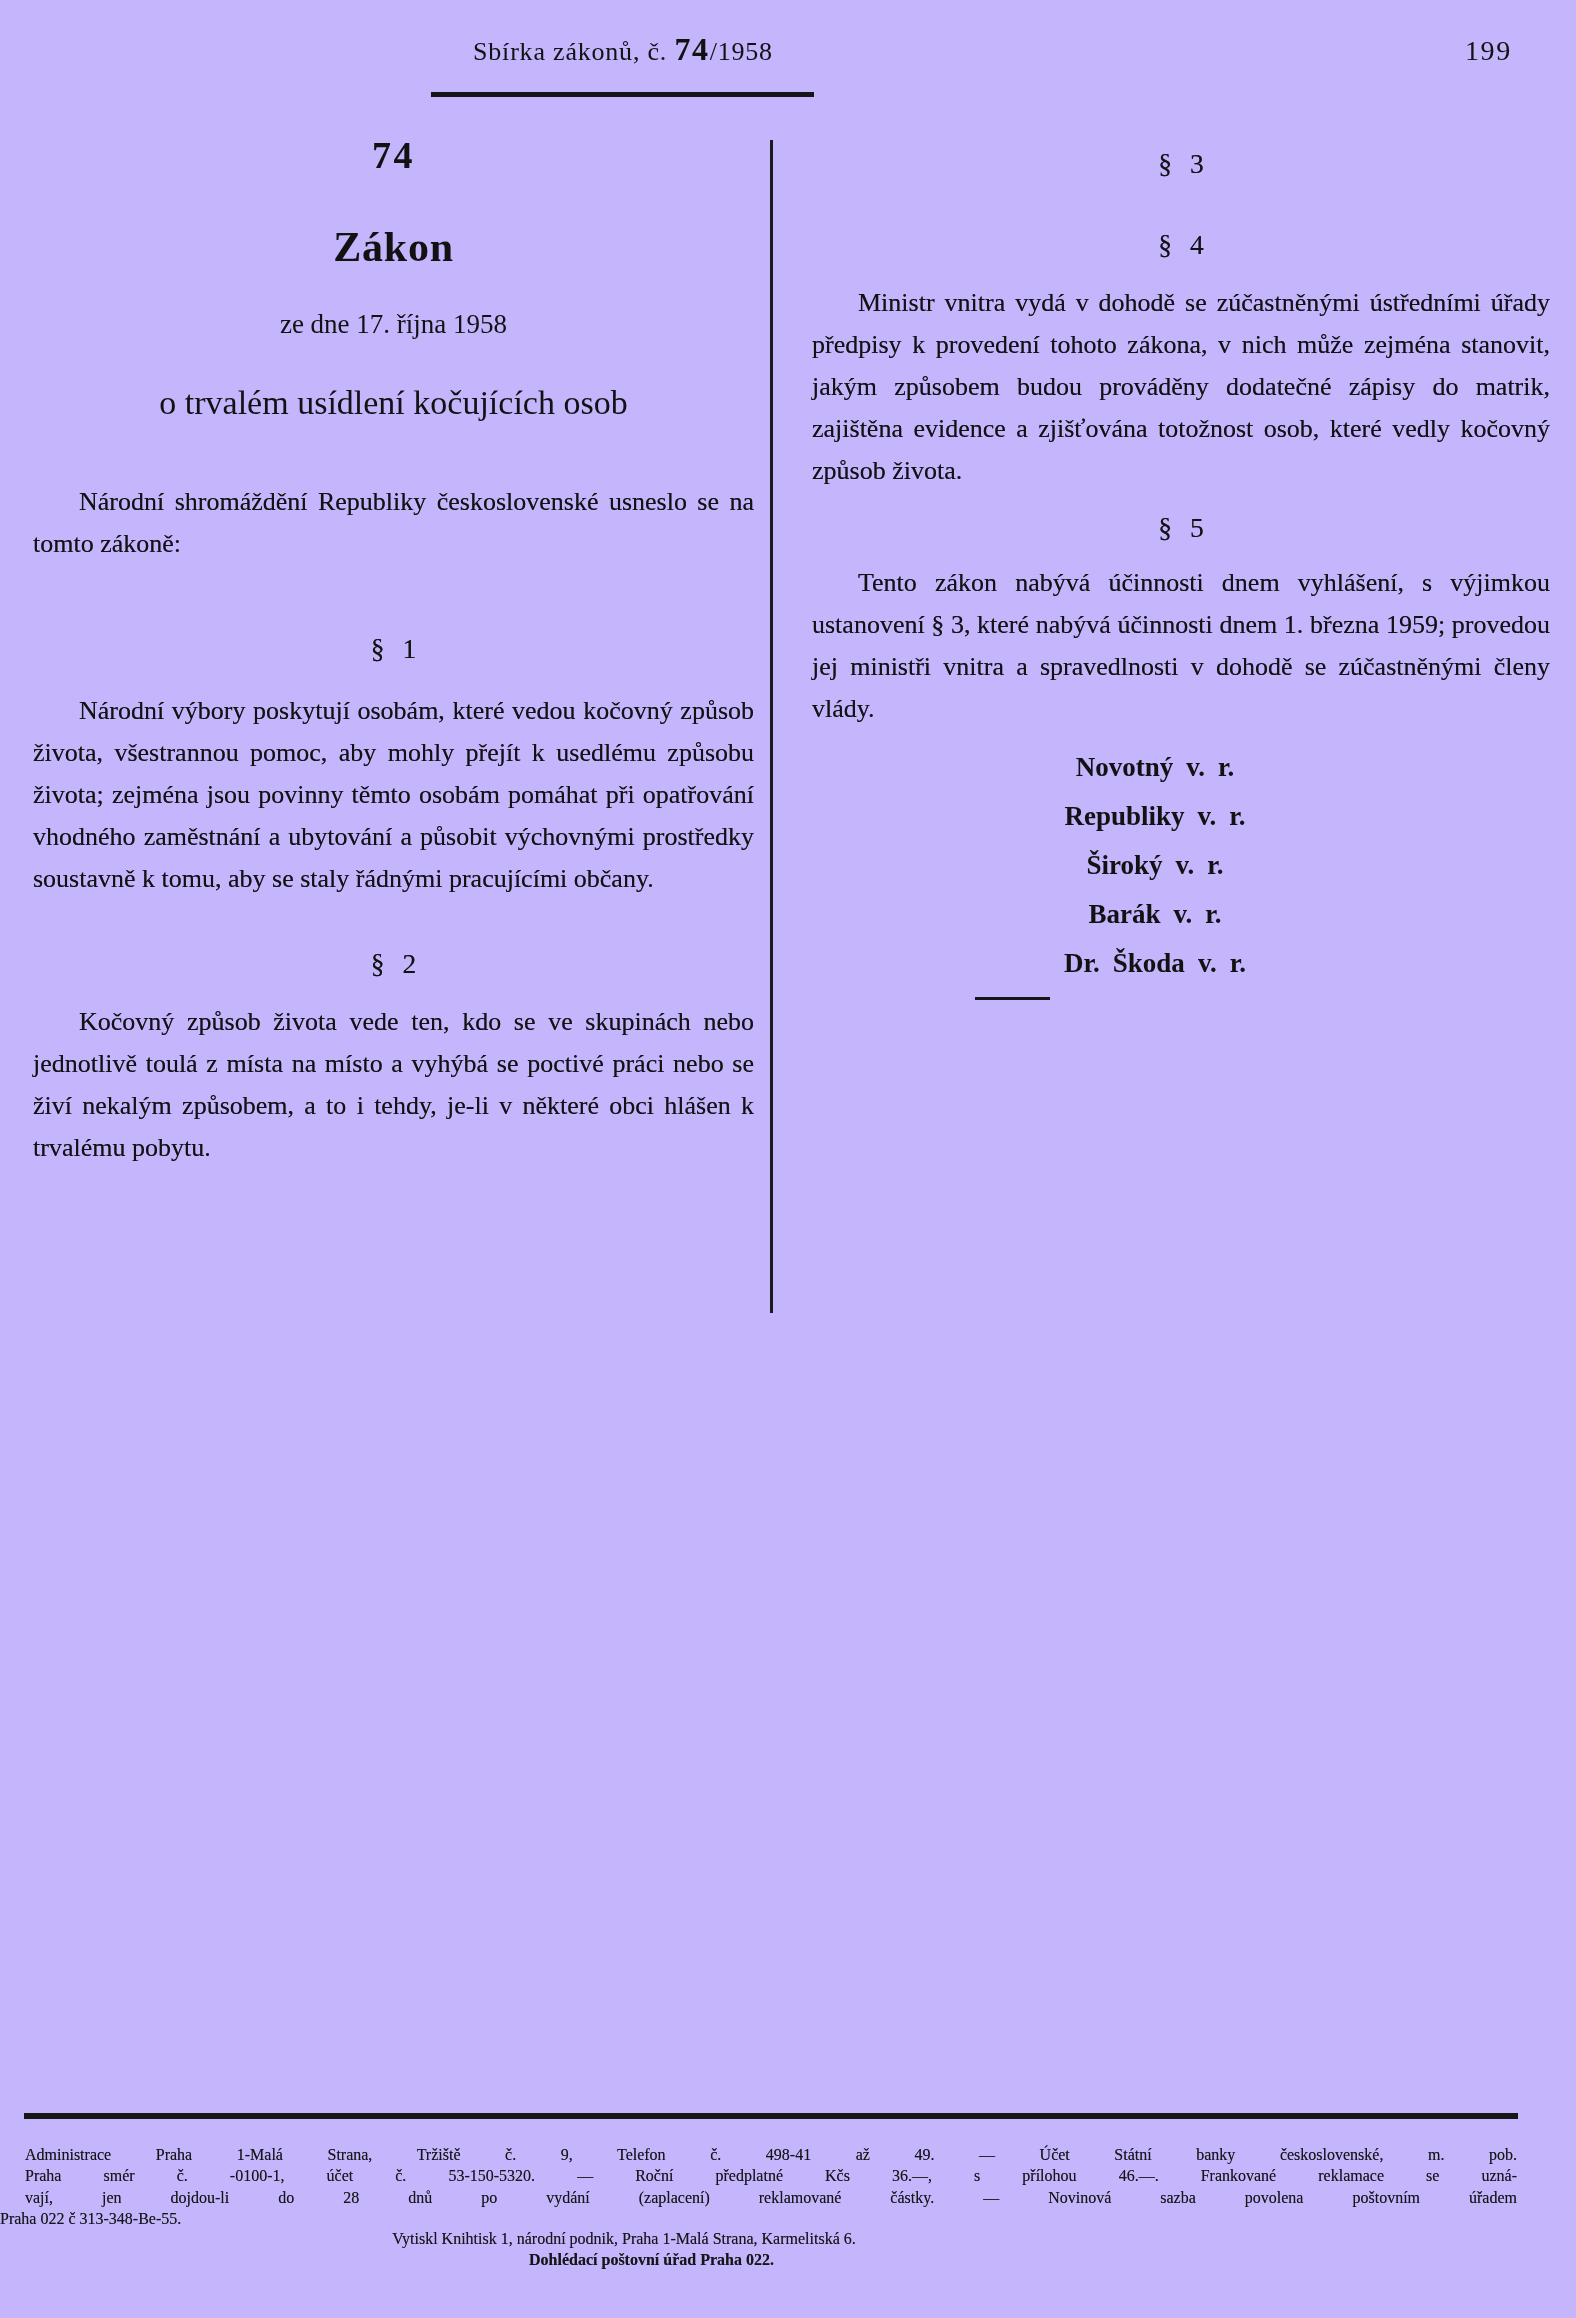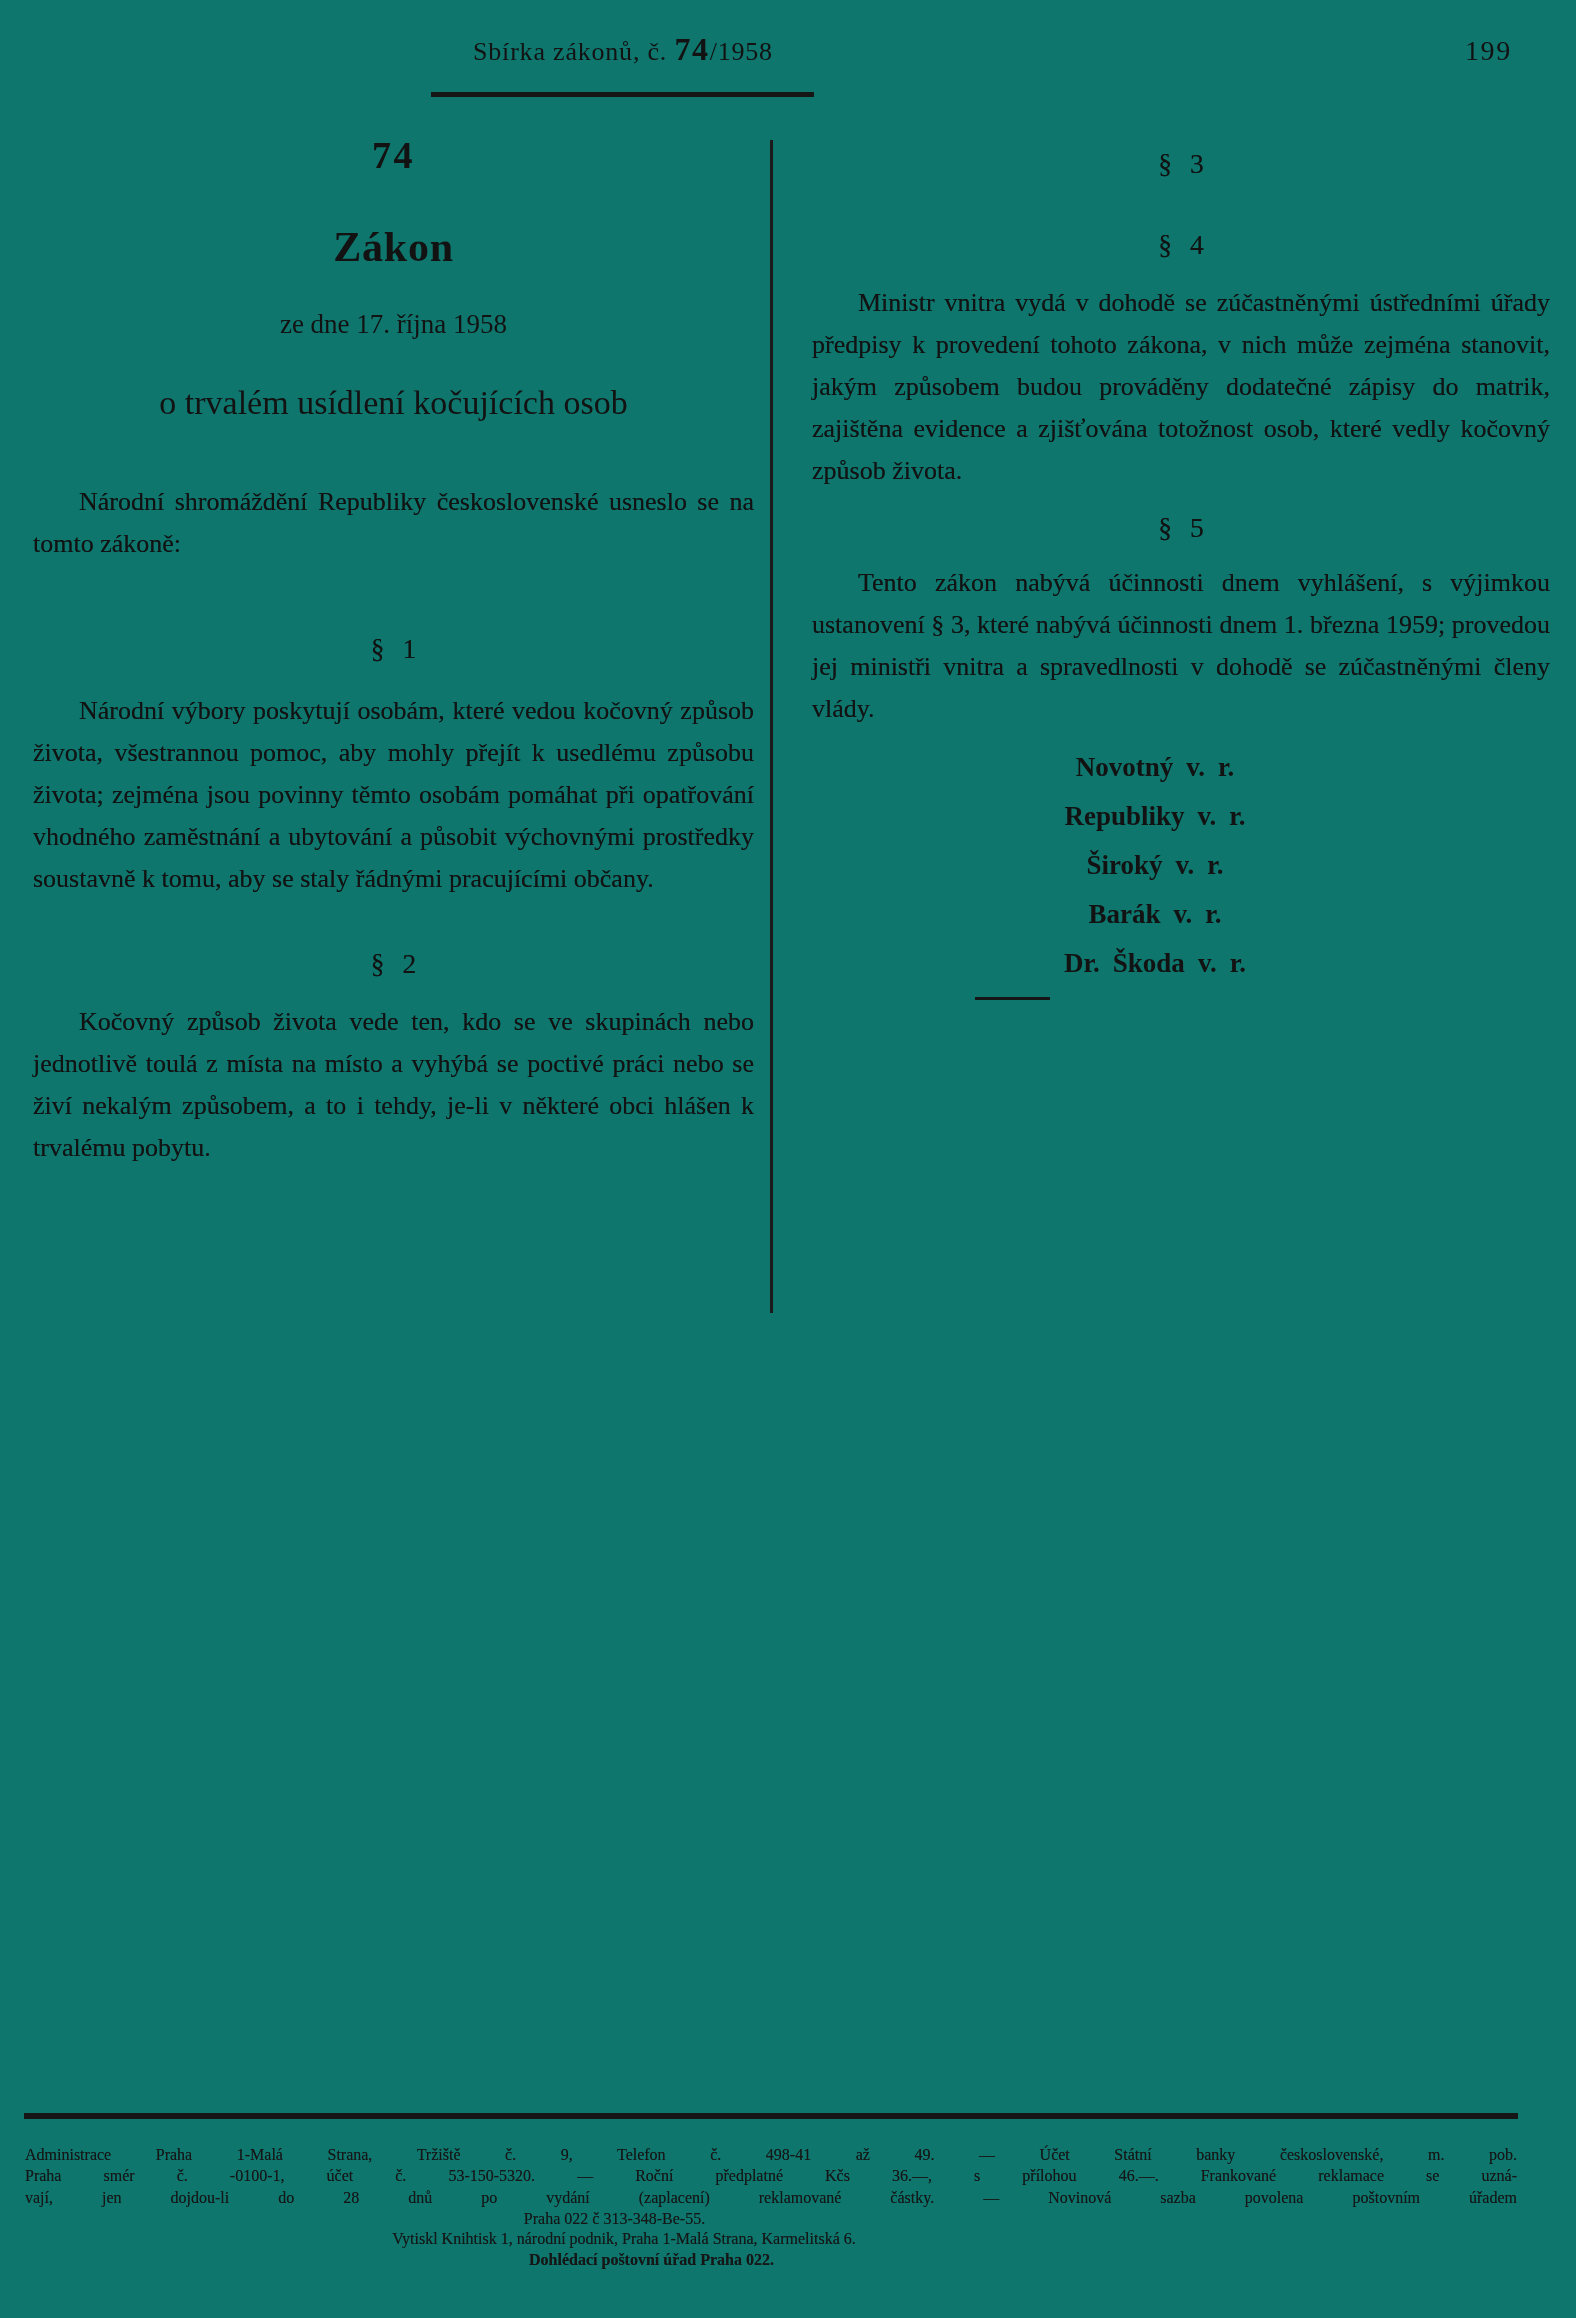--- a/index.html
+++ b/index.html
@@ -1,19 +1,19 @@
 <!DOCTYPE html>
 <html lang="cs" style="font-size:12.6px"><head>
 <meta charset="utf-8">
 <style>
   html,body{margin:0;padding:0;background:#dcdcd8;}
   .page{
     position:relative;
     width:1577px;height:2319px;
-    background:#0f766e;
+    background:#c4b5fd;
     font-family:"Liberation Serif","DejaVu Serif",serif;
     color:#121212;
     overflow:hidden;
   }
   
   .head-title{
     position:absolute;left:433px;top:31px;width:380px;
     text-align:center;font-size:26px;white-space:nowrap;
     letter-spacing:0.8px;
   }
@@ -60,21 +60,21 @@
 
   
   .footer-rule{position:absolute;left:23.6px;top:2113px;width:1494px;height:6.3px;background:#161616;}
   .footer-line{
     position:absolute;left:25px;width:1492px;
     font-size:16px;line-height:20.4px;color:#161616;
     text-shadow:0 0 0.4px rgba(10,10,10,.5);
   }
   .f-just{text-align:justify;text-align-last:justify;}
   .f1{top:2145px;} .f2{top:2166px;} .f3{top:2188px;}
-  .f4{left:0;width:1229px;text-align:center;top:2209px;}
+  .f4{left:0;width:1229px;text-align:left;top:2209px;}
   .f5{left:0;width:1248px;text-align:center;top:2229px;}
   .f6{left:0;width:1303px;text-align:center;top:2250px;font-weight:bold;}
 </style>
 </head>
 <body>
 
 <div class="page">
 
   <div class="head-title">
     <span>Sbírka zákonů, č.</span>

